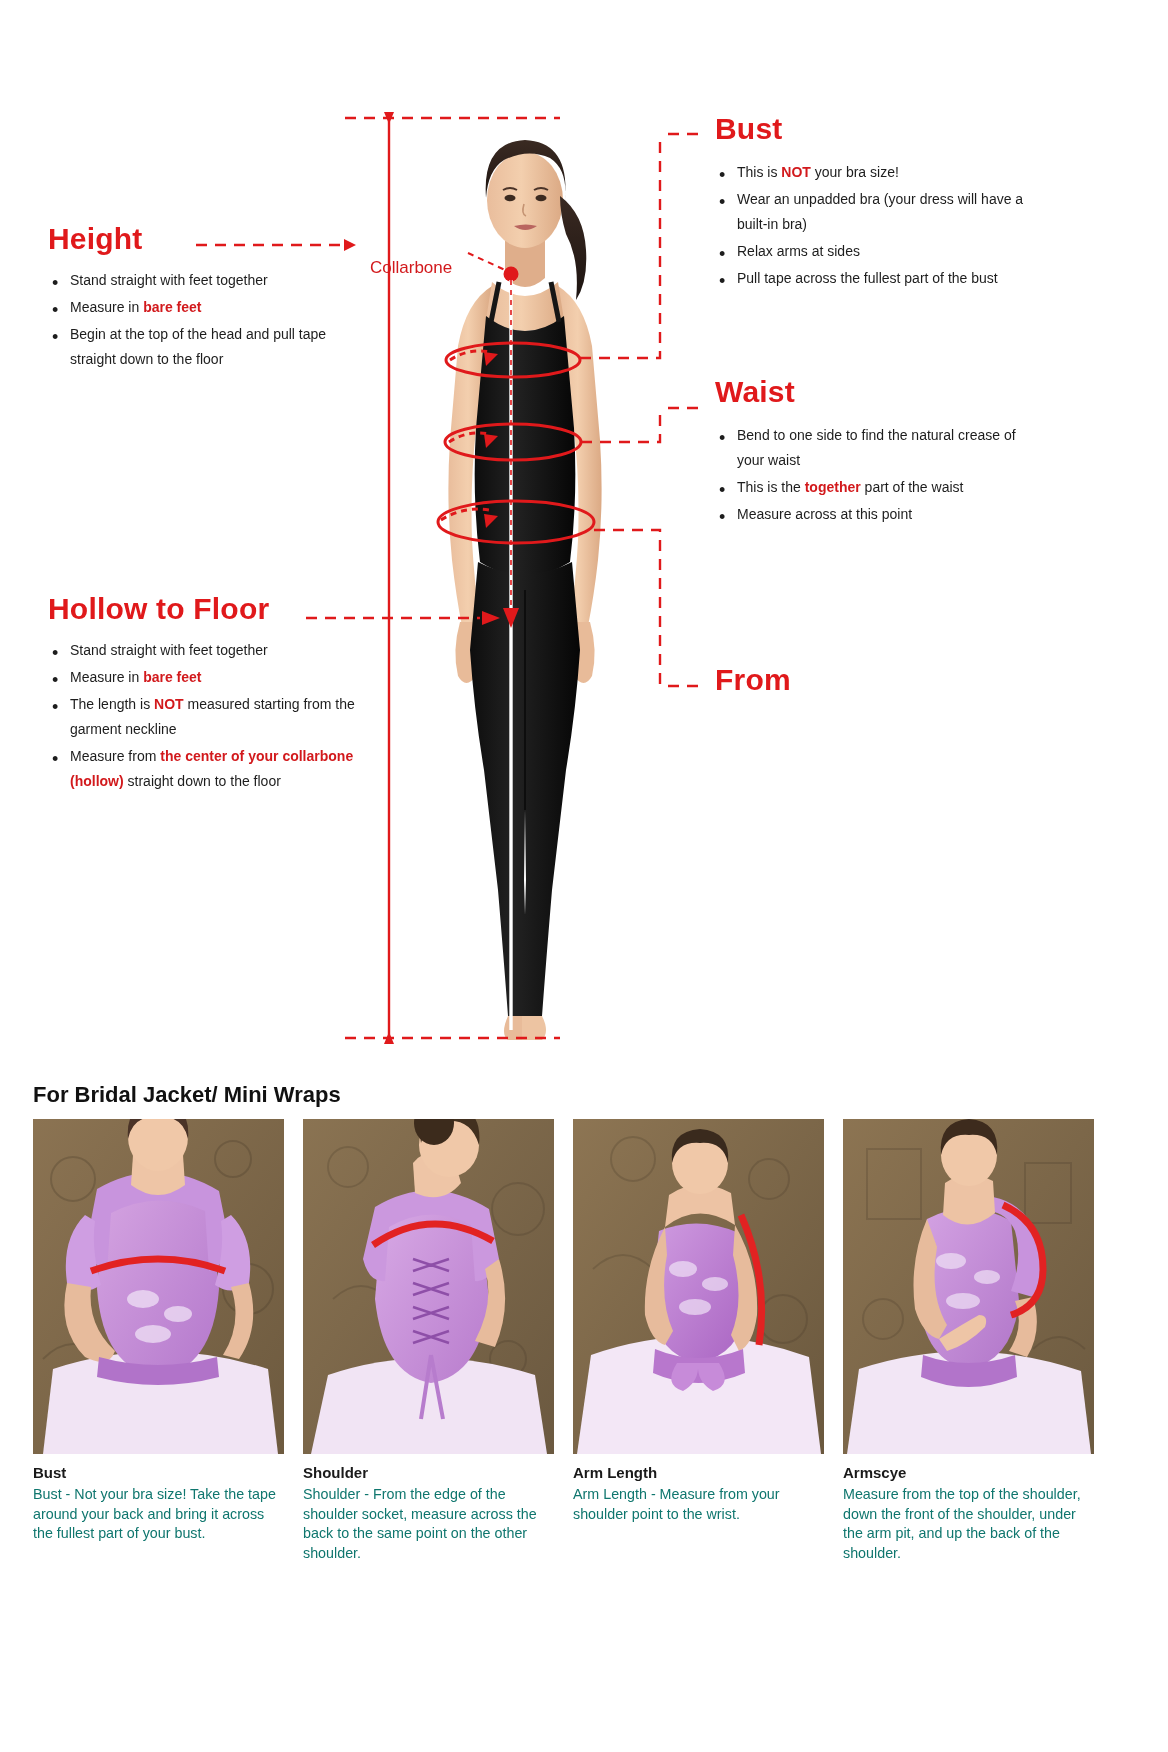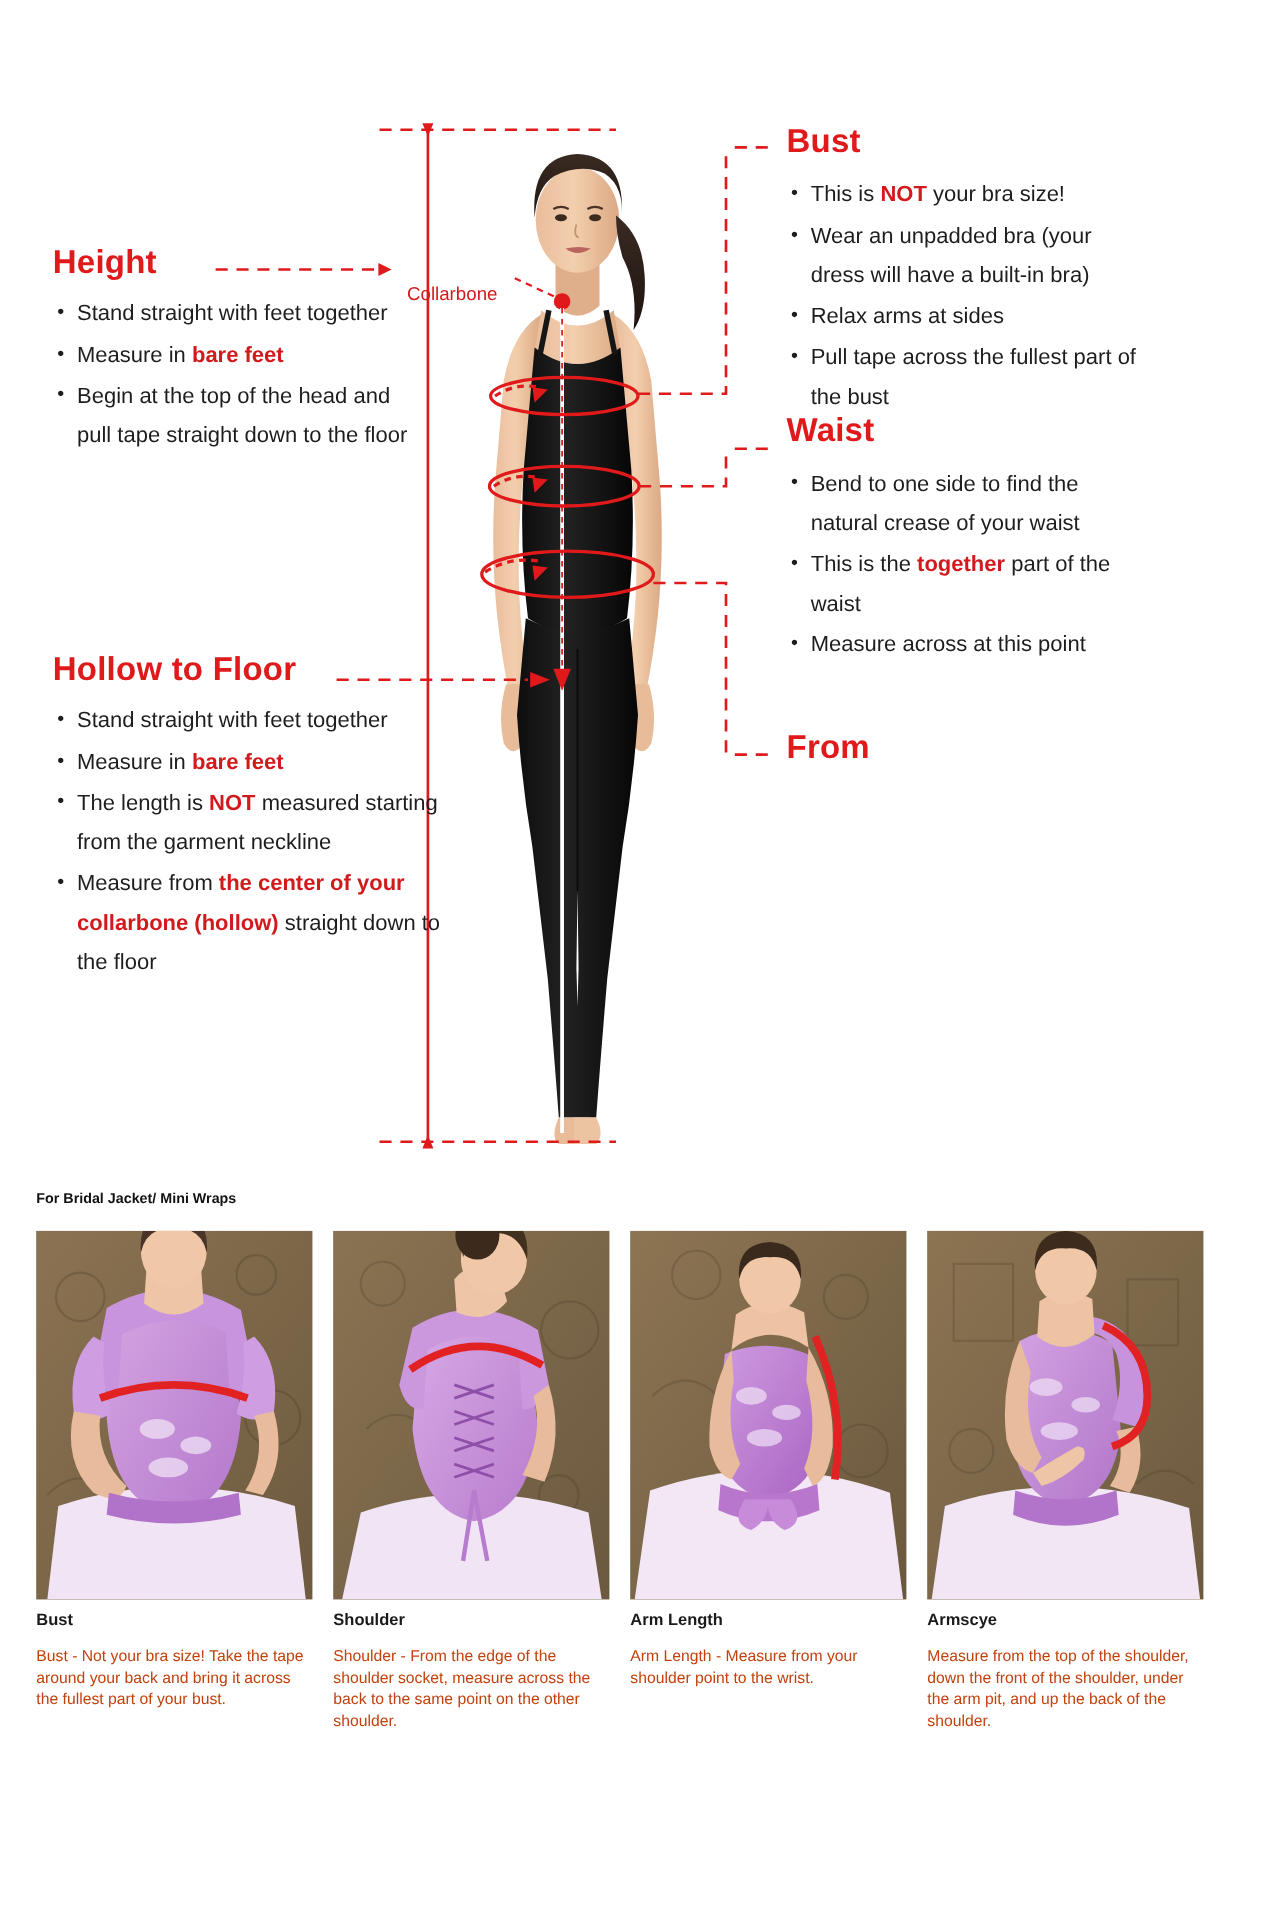--- a/index.html
+++ b/index.html
@@ -45,21 +45,21 @@
     color: #e0191b;
     font-size: 30px;
     font-weight: bold;
     letter-spacing: 0.2px;
     white-space: nowrap;
   }
   .bullets {
     list-style: none;
     margin: 12px 4px 0 0;
     padding: 0;
-    font-size: 20px;
+    font-size: 14px;
     line-height: 1.78;
     color: #1d1d1d;
   }
   .bullets li {
     position: relative;
     padding-left: 22px;
     margin-bottom: 2px;
   }
   .bullets li:before {
     content: "\2022";
@@ -98,21 +98,21 @@
   .bottom {
     position: absolute;
     left: 0;
     top: 1062px;
     width: 1168px;
   }
   .bottom-title {
     position: absolute;
     left: 33px;
     top: 20px;
-    font-size: 13px;
+    font-size: 22px;
     font-weight: bold;
     color: #111;
   }
   .cards {
     position: absolute;
     left: 33px;
     top: 57px;
     width: 1104px;
     display: flex;
     gap: 19px;
@@ -125,24 +125,24 @@
     overflow: hidden;
     background: #7a6a52;
   }
   .card .cap-title {
     margin-top: 10px;
     font-size: 15px;
     font-weight: bold;
     color: #1a1a1a;
   }
   .card .cap-text {
-    margin-top: 16px;
+    margin-top: 4px;
     font-size: 14.3px;
     line-height: 1.38;
-    color: #c2410c;
+    color: #0f766e;
   }
 </style>
 </head>
 <body>
 
 <div class="page">
 
   <div class="diagram">
 
     <div class="figure">

